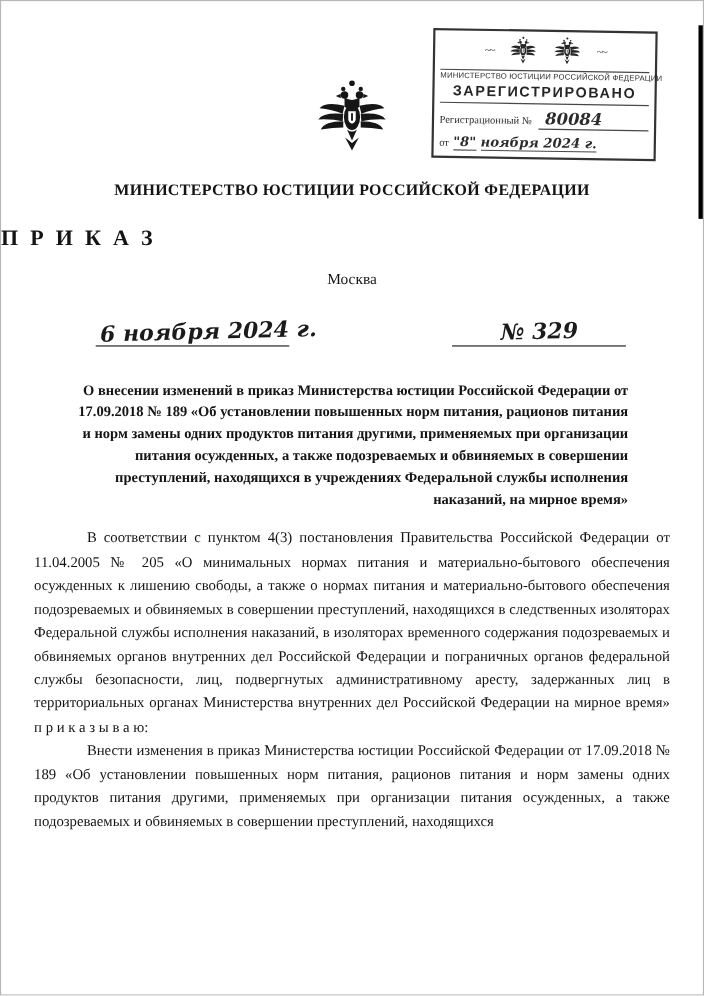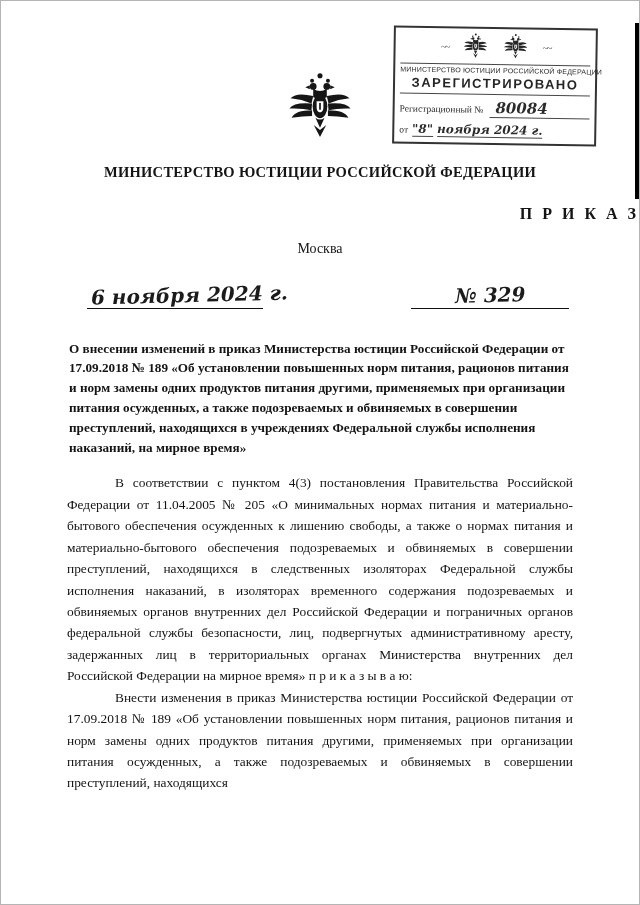--- a/index.html
+++ b/index.html
@@ -44,36 +44,36 @@
   .stamp-dateline .hand{border-bottom:1px solid #3a3a3a;}
 
   .hand{
     font-family:"DejaVu Serif","Liberation Serif",serif;
     font-style:italic;font-weight:600;color:#1b1b1b;
   }
 
   
   .emblem-wrap{padding-top:70px;text-align:center;}
   .ministry-title{margin-top:14px;text-align:center;font-weight:bold;font-size:14.5px;line-height:1.35;letter-spacing:.3px;}
-  .order-word{margin-top:22px;text-align:right;font-weight:bold;font-size:16px;letter-spacing:3px;}
+  .order-word{margin-top:22px;text-align:left;font-weight:bold;font-size:20px;letter-spacing:3px;}
   .city{margin-top:18px;text-align:center;font-size:14px;}
 
   
   .fill-row{margin:26px 66px 0;display:flex;justify-content:space-between;align-items:flex-end;}
   .fill-block{border-bottom:1.5px solid #111;text-align:center;padding:0 4px 1px;}
   .fill-block.date{width:168px;margin-left:20px;}
   .fill-block.number{width:150px;margin-right:4px;}
   .fill-block .hand{display:inline-block;font-size:20px;transform:rotate(-1.5deg);white-space:nowrap;}
 
   
   .subject{
     margin:30px auto 0;width:502px;
-    text-align:left;font-weight:bold;font-size:13.2px;line-height:1.5;
+    text-align:right;font-weight:bold;font-size:13.2px;line-height:1.5;
   }
-  .body-text{margin:15px 66px 0;font-size:13.4px;line-height:1.6;text-align:justify;}
+  .body-text{margin:15px 30px 0;font-size:13.4px;line-height:1.6;text-align:justify;}
   .body-text p{margin:0;text-indent:48px;}
 </style>
 </head>
 <body>
 
 <svg width="0" height="0" style="position:absolute" aria-hidden="true">
   <symbol id="eagle" viewBox="0 0 120 130">
     <g fill="#161616">
       <circle cx="60" cy="8" r="4.5"></circle>
       <circle cx="46" cy="17" r="3.5"></circle>

